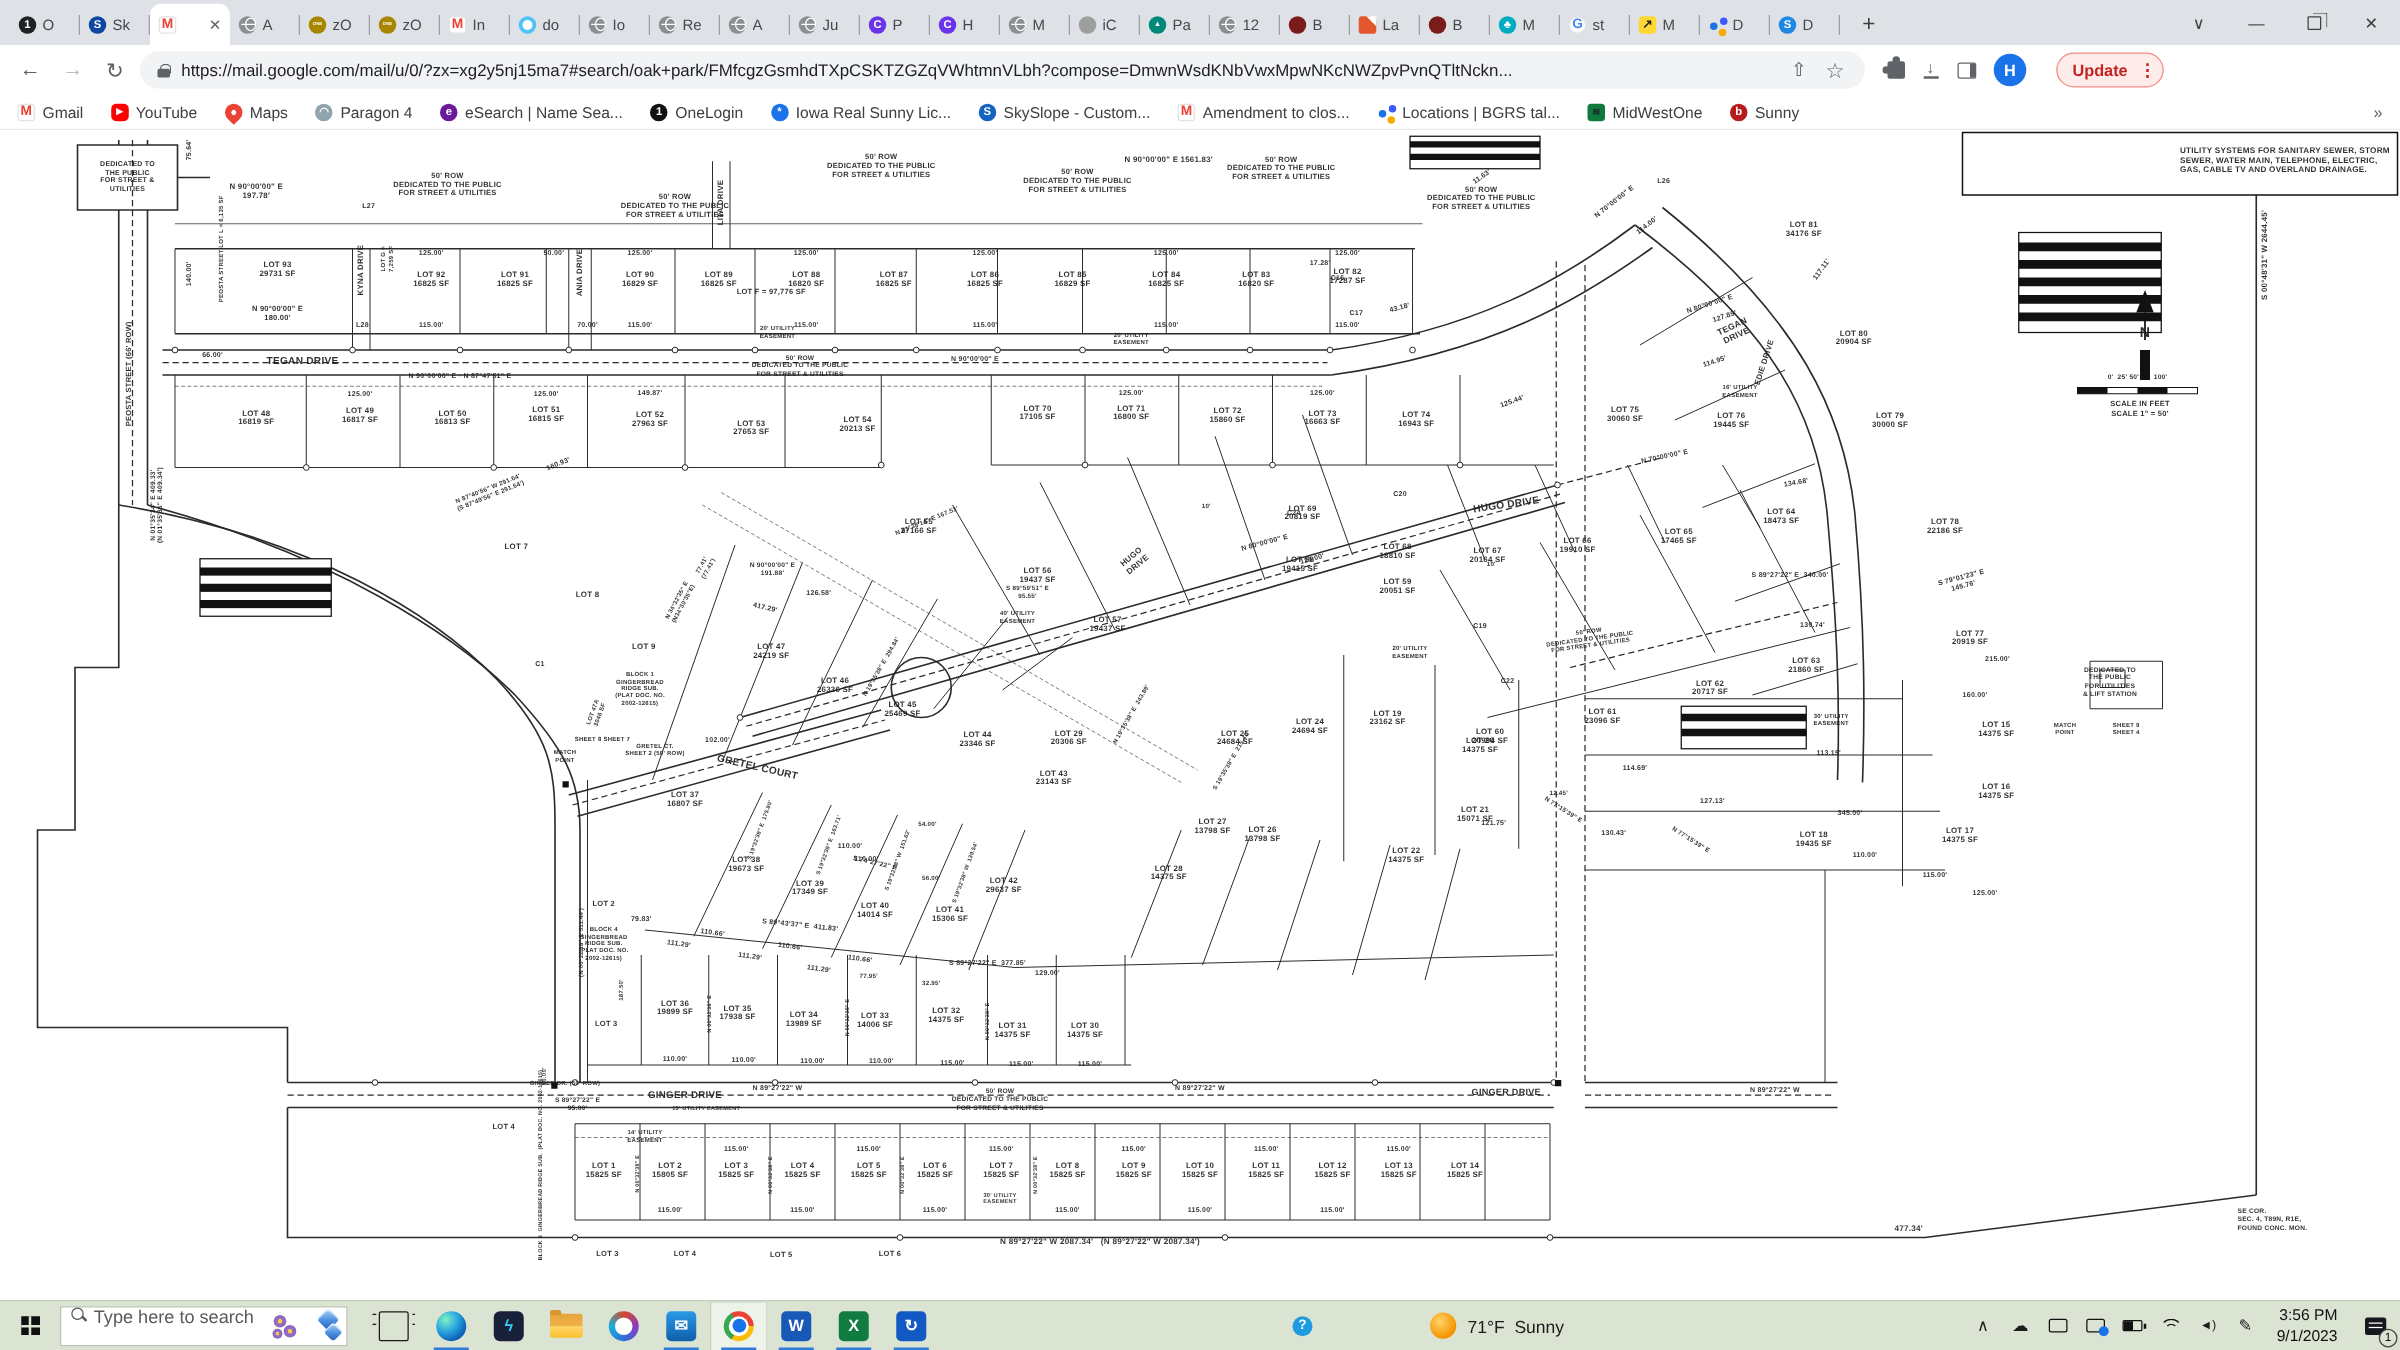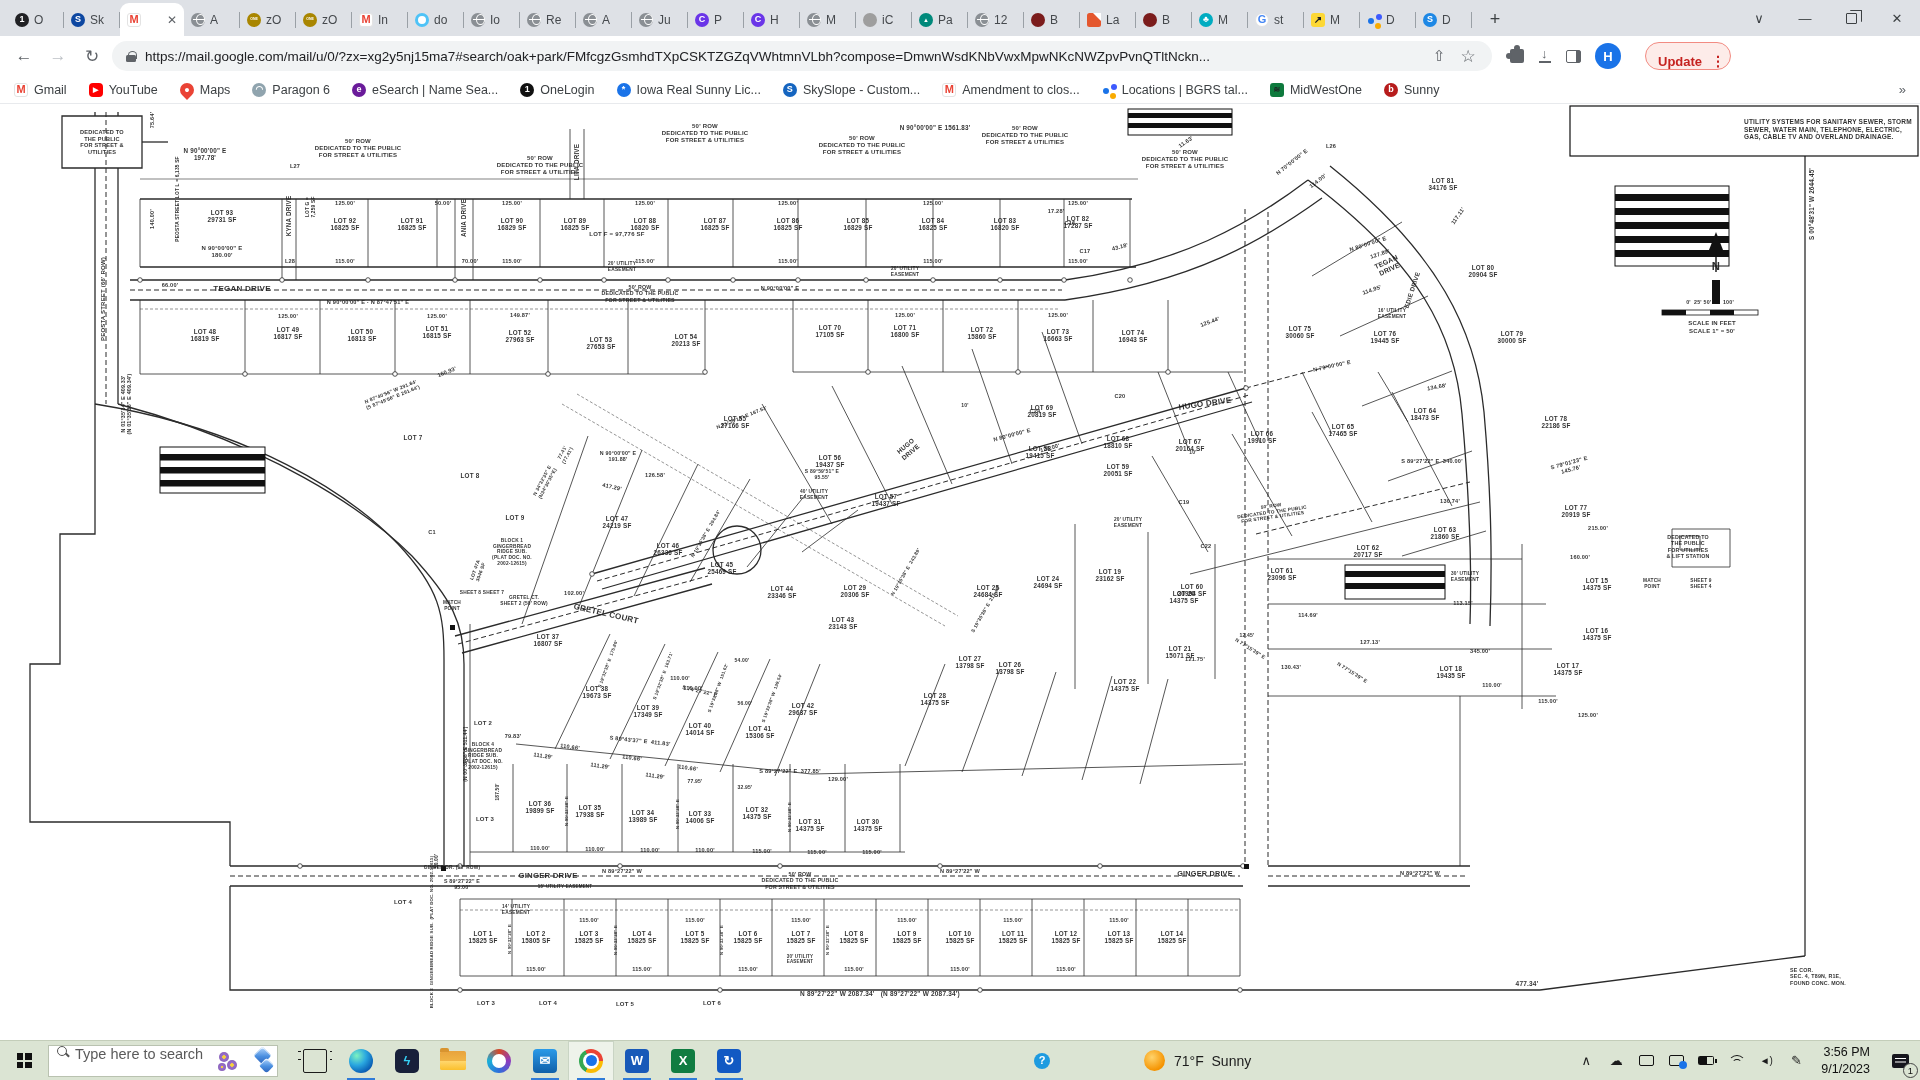--- a/index.html
+++ b/index.html
@@ -32,21 +32,21 @@
   .star{font-size:17px}
   .puzzle{width:14px;height:14px;position:relative;background:#5f6368;border-radius:2px}
   .puzzle::before{content:"";position:absolute;top:-4px;left:4px;width:6px;height:6px;background:#5f6368;border-radius:50%}
   .puzzle::after{content:"";position:absolute;left:-4px;top:4px;width:6px;height:6px;background:#5f6368;border-radius:50%}
   .dl{position:relative;width:14px;height:14px}
   .dl::before{content:"↓";position:absolute;left:3px;top:-3px;font-size:13px;color:#5f6368}
   .dl::after{content:"";position:absolute;bottom:0;left:1px;width:12px;height:1.8px;background:#5f6368}
   .panelic{width:15px;height:13px;border:1.6px solid #5f6368;border-radius:2px;position:relative}
   .panelic::after{content:"";position:absolute;right:0;top:0;bottom:0;width:4px;background:#5f6368}
   .avatar{width:26px;height:26px;border-radius:50%;background:#1a73e8;color:#fff;font-size:13px;font-weight:700;display:flex;align-items:center;justify-content:center;cursor:pointer}
-  .updatebtn{height:28px;border:1px solid #f28b82;background:#fdece9;border-radius:14px;color:#c5221f;font-size:13px;font-weight:600;display:flex;align-items:flex-end;gap:8px;padding:0 4px 0 12px;margin-left:10px;cursor:pointer}
+  .updatebtn{height:28px;border:1px solid #f28b82;background:#fdece9;border-radius:14px;color:#c5221f;font-size:13px;font-weight:600;display:flex;align-items:center;gap:8px;padding:0 4px 0 12px;margin-left:10px;cursor:pointer}
   .kebab{color:#c5221f;font-size:14px;letter-spacing:0;width:16px;text-align:center}
   
   .bookbar{height:28px;background:#fff;display:flex;align-items:center;padding:0 14px;gap:22px;border-bottom:1px solid #e8eaed}
   .bm{display:flex;align-items:center;gap:6px;cursor:pointer}
   .bm .blabel{font-size:12.5px;color:#3c4043;white-space:nowrap}
   .chev{margin-left:auto;color:#5f6368;font-size:13px;cursor:pointer}
   
   .ic{width:16px;height:16px;border-radius:50%;display:inline-flex;align-items:center;justify-content:center;font:700 9px/1 "Liberation Sans",sans-serif;color:#fff;flex:none;position:relative}
   .ic.small{width:14px;height:14px}
   .ic-globe{background:#8a8f94}
@@ -277,21 +277,21 @@
       <span class="bm">
         <span class="ic small ic-yt">▶</span>
         <span class="blabel">YouTube</span>
       </span>
       <span class="bm">
         <span class="ic small ic-pin"></span>
         <span class="blabel">Maps</span>
       </span>
       <span class="bm">
         <span class="ic small ic-circle" style="background: rgb(144, 164, 174); border-radius: 50%;">◠</span>
-        <span class="blabel">Paragon 6</span>
+        <span class="blabel">Paragon 4</span>
       </span>
       <span class="bm">
         <span class="ic small ic-circle" style="background: rgb(106, 27, 154); border-radius: 50%;">e</span>
         <span class="blabel">eSearch | Name Sea...</span>
       </span>
       <span class="bm">
         <span class="ic small ic-circle" style="background: rgb(17, 17, 17); border-radius: 50%;">1</span>
         <span class="blabel">OneLogin</span>
       </span>
       <span class="bm">

